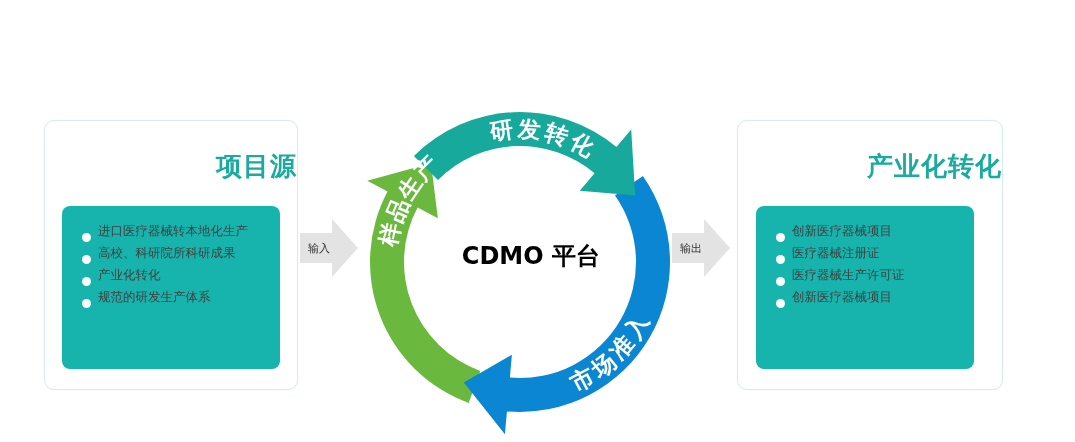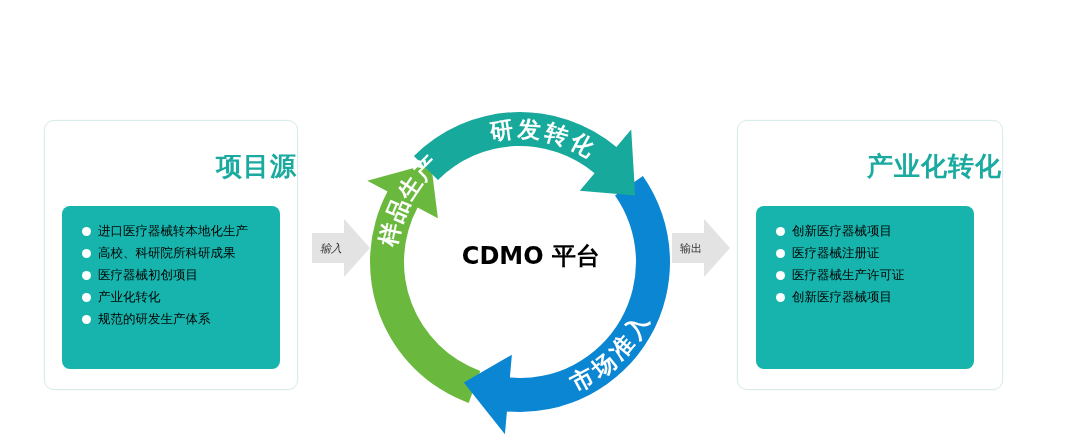--- a/index.html
+++ b/index.html
@@ -8,21 +8,21 @@
   .panel { position:absolute; top:120px; width:252px; height:268px; border:1px solid #d9ecec;
            border-radius:10px; background:#fff; box-shadow:0 0 2px rgba(0,0,0,0.06); }
   .panel-left { left:44px; }
   .panel-right { left:737px;padding-left:12px; }
   .panel-title { position:absolute; top:28px; left:0; right:0; text-align:right;
                  font-size:26px; font-weight:bold; color:#1aaaa0; letter-spacing:1px; }
   .inner { position:absolute; top:85px; left:17px; width:218px; height:163px;
            background:#16b4ac; border-radius:8px; }
   .panel-right .inner { left:18px; }
   .list { list-style:none; margin:0; padding:14px 0 0 20px; }
-  .list li { color:#000000; font-size:12.5px; line-height:22px; height:22px; white-space:nowrap; display:flex; align-items:center; }
+  .list li { color:#404040; font-size:12.5px; line-height:22px; height:22px; white-space:nowrap; display:flex; align-items:flex-end; }
   .dot { display:inline-block; width:9px; height:9px; border-radius:50%; background:#fff; margin-right:7px; flex:none; }
   .io-arrow { position:absolute; top:219px; width:60px; height:58px; }
   .io-label { position:absolute; top:22px; left:8px; font-size:11px; color:#333; }
   svg text { font-family:"DejaVu Sans", "Liberation Sans", sans-serif; }
   .center-title { position:absolute; left:440px; top:240px; width:160px; text-align:right;
                   font-size:24px; font-weight:bold; color:#000; }
 </style>
 </head>
 <body>
 
@@ -33,35 +33,31 @@
       <li>
           <span class="dot"></span>
           <span>进口医疗器械转本地化生产</span>
         </li>
       <li>
           <span class="dot"></span>
           <span>高校、科研院所科研成果</span>
         </li>
       <li>
           <span class="dot"></span>
-          <span>医疗器械初创项目</span>
-        </li>
-      <li>
-          <span class="dot"></span>
           <span>产业化转化</span>
         </li>
       <li>
           <span class="dot"></span>
           <span>规范的研发生产体系</span>
         </li>
     </ul>
   </div>
 </div>
 
-<div class="io-arrow" style="left:312px;font-style:italic;">
+<div class="io-arrow" style="left:300px;">
   <svg width="60" height="58">
     <polygon points="0,14 32,14 32,0 58,29 32,58 32,44 0,44" fill="#e3e3e3"></polygon>
   </svg>
   <span class="io-label">输入</span>
 </div>
 
 <div class="io-arrow" style="left:672px;">
   <svg width="60" height="58">
     <polygon points="0,14 32,14 32,0 58,29 32,58 32,44 0,44" fill="#e3e3e3"></polygon>
   </svg>

